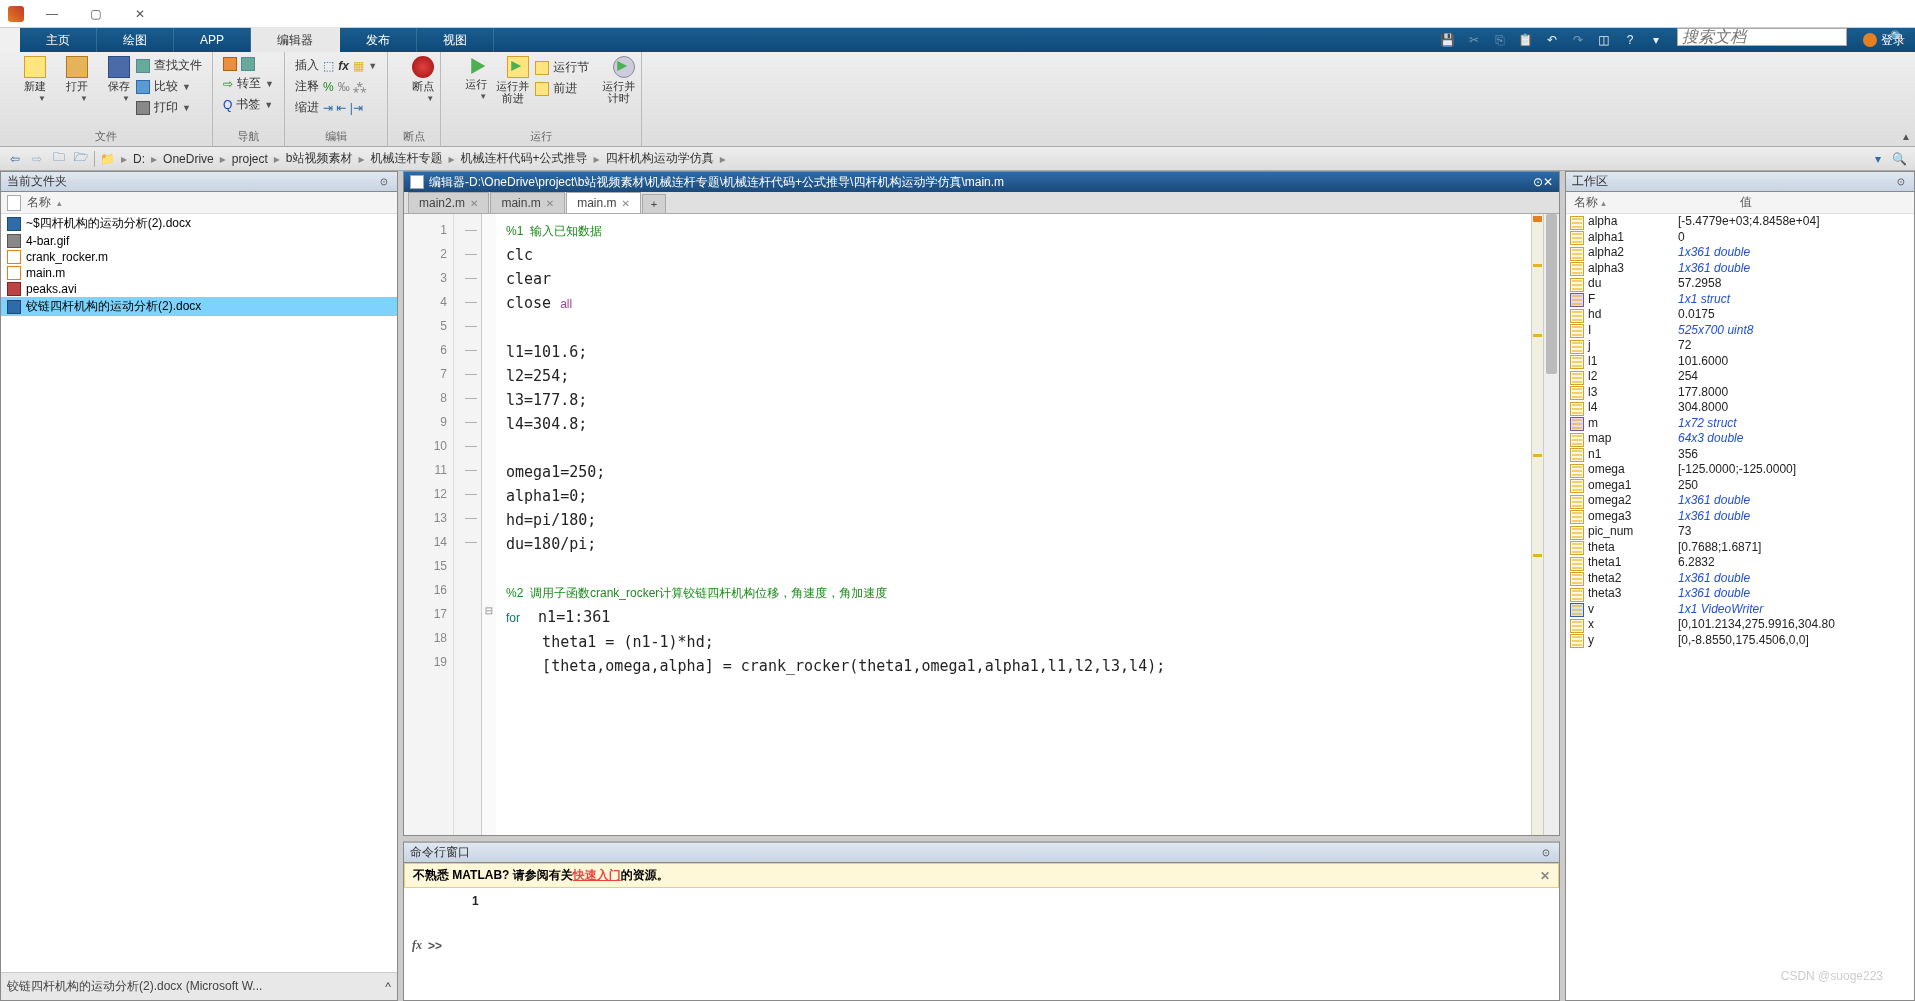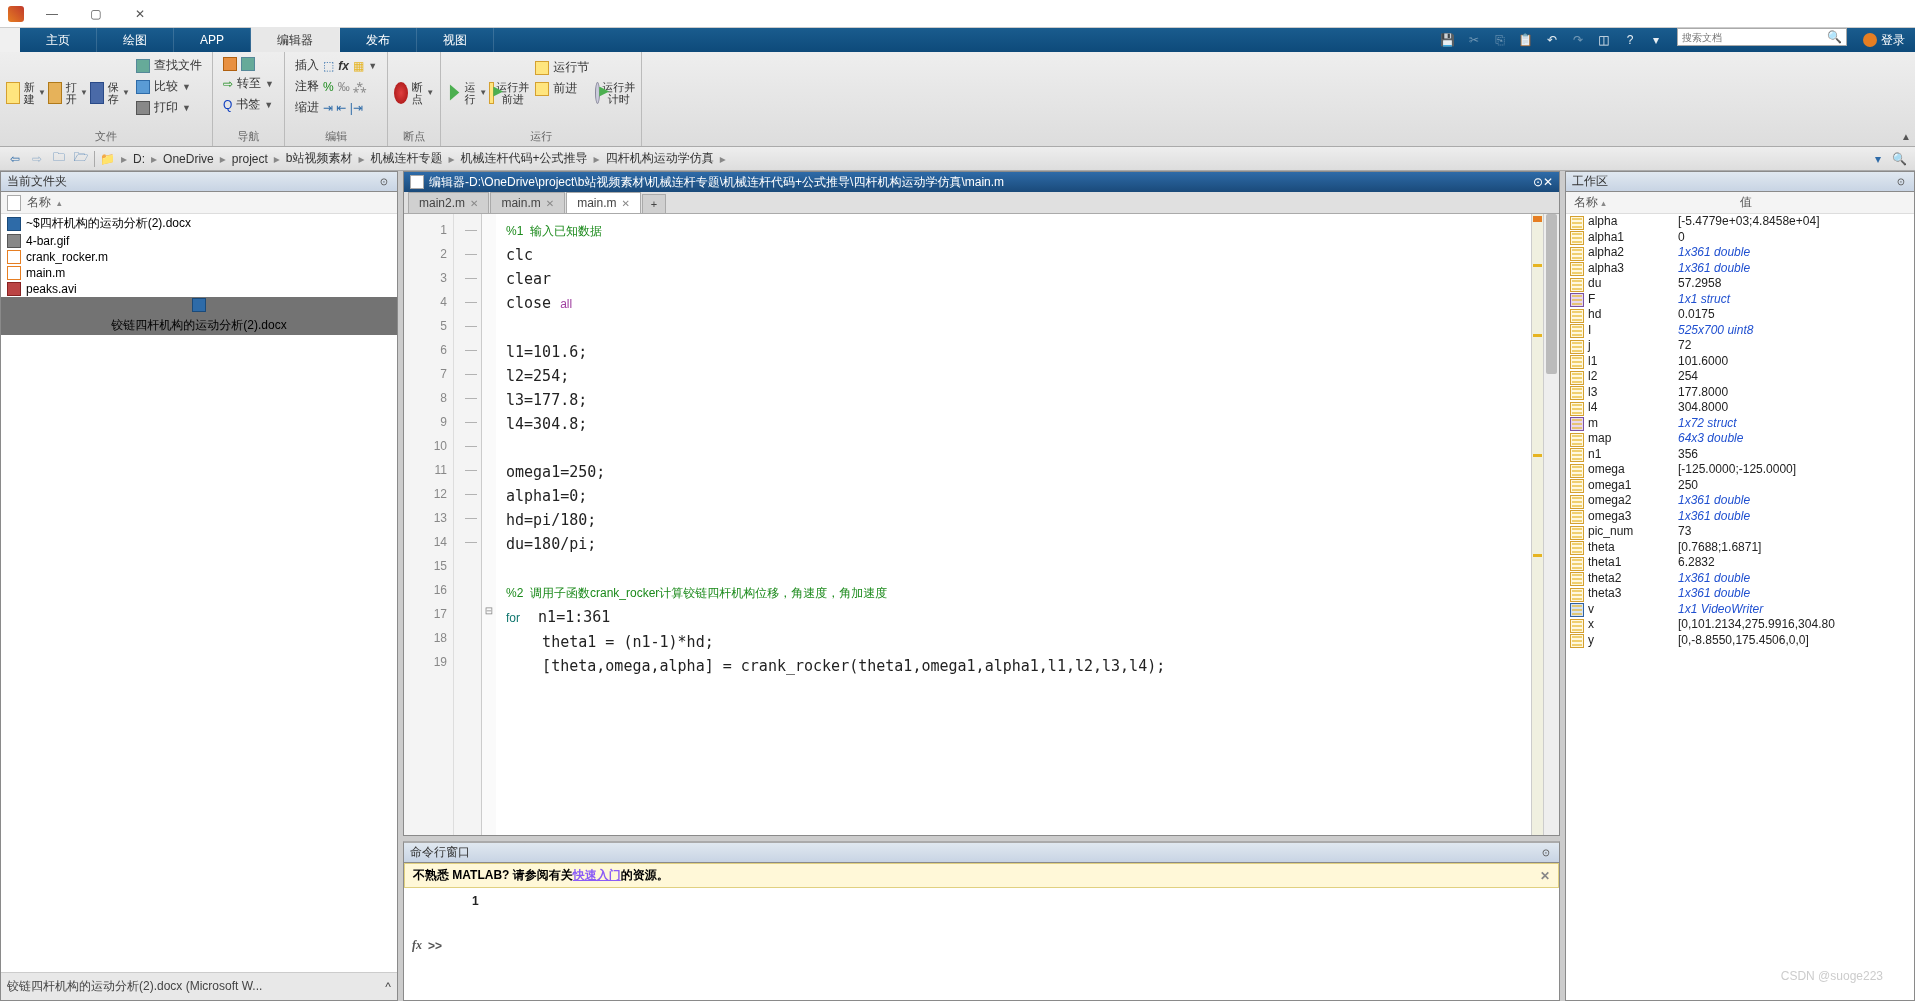--- a/index.html
+++ b/index.html
@@ -12,30 +12,30 @@
 .titlebar .winbtn { width:44px; height:24px; display:flex; align-items:center; justify-content:center; color:#555; cursor:pointer; }
 
 
 .tabrow { height:24px; background:linear-gradient(to bottom,#1a5c8e,#0e4a7a); display:flex; align-items:stretch; color:#fff;margin-left:20px; }
 .tabrow .tab { padding:0 26px; display:flex; align-items:center; cursor:pointer; border-right:1px solid rgba(255,255,255,0.15); }
 .tabrow .tab.active { background:#e8e8e8; color:#333; border-top:2px solid #e8e8e8; margin-top:-1px; }
 .tabrow .spacer { flex:1; }
 .tabrow .quick { display:flex; align-items:center; gap:8px; padding:0 6px; }
 .tabrow .quick span { width:18px; height:18px; display:flex; align-items:center; justify-content:center; opacity:0.9; cursor:pointer; }
 .tabrow .search { width:170px; height:18px; background:#fff; border:1px solid #aaa; margin:0 6px; display:flex; align-items:center; padding:0 4px; }
-.tabrow .search input { flex:1; border:none; outline:none; font-size:10px; color:#888; background:transparent; }
+.tabrow .search input { flex:1; border:none; outline:none; font-size:16px; color:#888; background:transparent;font-style:italic; }
 .tabrow .login { display:flex; align-items:center; gap:4px; padding:0 10px; cursor:pointer; }
 .tabrow .login .ava { width:14px; height:14px; border-radius:50%; background:#e67e22; }
 
 
 .toolstrip { height:95px; background:linear-gradient(to bottom,#eee,#ddd); border-bottom:1px solid #aaa; display:flex; position:relative; }
 .tsgroup { border-right:1px solid #bbb; padding:2px 6px 0; display:flex; flex-direction:column; }
 .tsgroup .grow { flex:1; display:flex; gap:2px; }
 .tsgroup .lbl { text-align:center; font-size:11px; color:#666; padding-bottom:2px; }
-.bigbtn { width:40px; display:flex; flex-direction:row; align-items:center; justify-content:flex-start; padding-top:2px; cursor:pointer; gap:2px; }
+.bigbtn { width:40px; display:flex; flex-direction:column; align-items:flex-end; justify-content:flex-start; padding-top:2px; cursor:pointer; gap:2px; }
 .bigbtn .ic { width:22px; height:22px; border:1px solid #aaa; background:#fff; }
 .bigbtn .ic.green { background:#4caf50; border-color:#2e7d32; clip-path:polygon(20% 10%,20% 90%,90% 50%); border:none; width:20px; height:20px; }
 .bigbtn .txt { font-size:11px; color:#333; text-align:center; line-height:12px; }
 .smrow { display:flex; flex-direction:column; gap:2px; padding-top:2px; }
 .smbtn { display:flex; align-items:center; gap:4px; padding:1px 4px; cursor:pointer; font-size:11px; color:#333; }
 .smbtn .ic { width:14px; height:14px; background:#6a9; border:1px solid #589; }
 .smbtn .ic.orange { background:#e89040; border-color:#b06010; }
 .smbtn .ic.blue { background:#5a9bd5; border-color:#2e6ba8; }
 .smbtn .arrow { color:#555; font-size:9px; }
 .toolstrip .collapse { position:absolute; right:4px; bottom:4px; font-size:10px; color:#555; cursor:pointer; }
@@ -52,21 +52,21 @@
 .panel-title { height:20px; background:linear-gradient(to bottom,#e0e8f0,#c8d4e4); border-bottom:1px solid #8a8a8a; display:flex; align-items:center; padding:0 6px; color:#333; font-size:11px; }
 .panel-title .sp { flex:1; }
 .panel-title .pb { width:14px; height:14px; cursor:pointer; display:flex; align-items:center; justify-content:center; color:#555; font-size:10px; margin-left:4px; }
 
 
 .curfolder { width:398px; }
 .curfolder .hdr { height:22px; background:#f4f4f4; border-bottom:1px solid #ddd; display:flex; align-items:center; padding:0 6px; gap:6px; color:#555; }
 .curfolder .hdr .doc { width:14px; height:16px; border:1px solid #aaa; background:#fff; }
 .filelist { flex:1; overflow:auto; }
 .filelist .item { display:flex; align-items:center; gap:5px; padding:1px 6px; cursor:pointer; }
-.filelist .item.sel { background:#737373;flex-direction:column; }
+.filelist .item.sel { background:#7dd3fc; }
 .filelist .item .ic { width:14px; height:14px; }
 .filelist .item .ic.docx { background:#2e6ba8; border:1px solid #1a4a7a; }
 .filelist .item .ic.gif { background:#888; border:1px solid #555; }
 .filelist .item .ic.m { background:#fff; border:1px solid #e67e22; position:relative; }
 .filelist .item .ic.avi { background:#b44; border:1px solid #822; }
 .statusbar { height:28px; background:#e8e8e8; border-top:1px solid #ccc; display:flex; align-items:center; padding:0 6px; font-size:11px; color:#444; }
 
 
 .editorcol { flex:1; display:flex; flex-direction:column; }
 .editor-title { height:20px; background:linear-gradient(to bottom,#2e6ba8,#1a4a7a); color:#fff; display:flex; align-items:center; padding:0 6px; font-size:11px; }
@@ -91,21 +91,21 @@
 .editor-body .marker { width:12px; background:#f0f0e0; border-left:1px solid #ccc; position:relative; }
 .editor-body .marker .m1 { position:absolute; top:2px; left:1px; right:1px; height:6px; background:#e67e22; }
 .editor-body .marker .m2 { position:absolute; left:1px; right:1px; height:3px; background:#e6b422; }
 .editor-body .fold { width:14px; background:#fafafa; }
 .fold .fb { height:24px; display:flex; align-items:center; justify-content:center; font-size:10px; color:#888; }
 
 
 .cmd { border-top:2px solid #aaa; }
 .cmd-body { padding:4px 8px; font-family:Consolas,monospace; font-size:13px; background:#fff;font-weight:bold; }
 .cmd-banner { background:#fff8d8; border:1px solid #e0d080; padding:3px 8px; margin:-4px -8px 6px; display:flex; align-items:center; }
-.cmd-banner a { color:#8b5cf6; text-decoration:underline; cursor:pointer; }
+.cmd-banner a { color:#ef4444; text-decoration:underline; cursor:pointer; }
 .cmd-banner .bx { color:#888; cursor:pointer; }
 .cmd-entry { display:flex; align-items:center; gap:6px; margin-top:30px; color:#555; }
 .cmd-entry .fx { font-style:italic; font-family:serif; }
 
 
 .workspace { width:350px; }
 .workspace .whdr { height:22px; background:#f4f4f4; border-bottom:1px solid #ddd; display:flex; align-items:center; padding:0 8px; color:#555; }
 .workspace .whdr .col { flex:1; cursor:pointer; }
 .workspace .vars { flex:1; overflow:auto; }
 .vrow { display:flex; align-items:flex-end; padding:0px 4px; gap:4px; font-size:11.5px; line-height:15.5px; }

